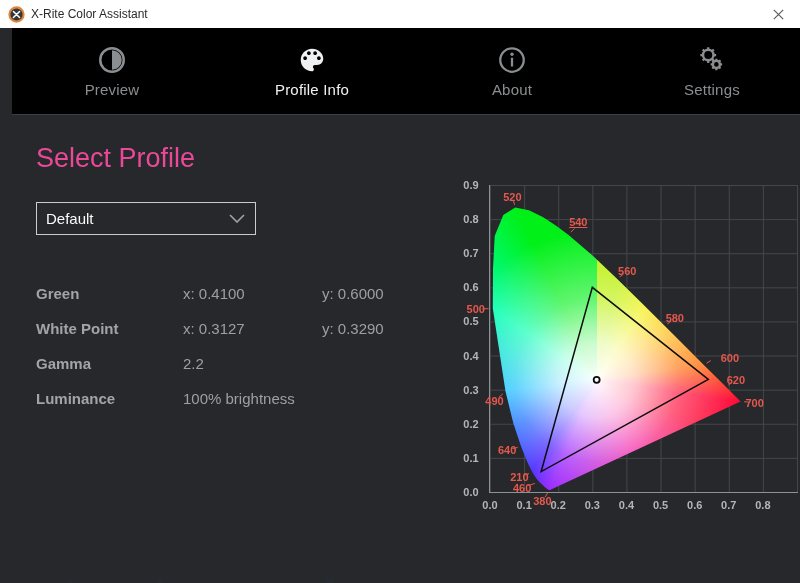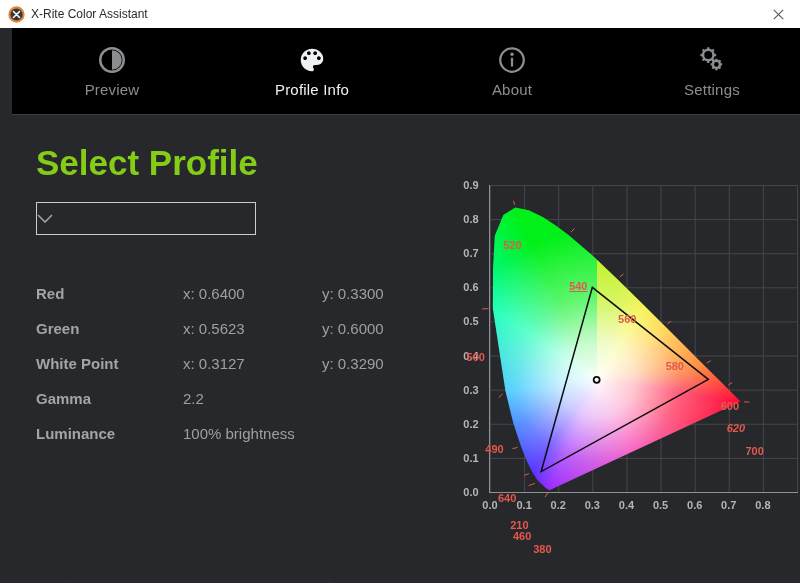--- a/index.html
+++ b/index.html
@@ -15,21 +15,21 @@
 
   
   .navbar { position:absolute; top:28px; left:0; width:800px; height:86px; background:#000000; border-bottom:1px solid #3c3f42; display:flex;margin-left:12px; }
   .tab { width:200px; height:100%; display:flex; flex-direction:column; align-items:center; justify-content:center; gap:6px; }
   .tab .tab-icon { width:30px; height:30px; }
   .tab .tab-label { font-size:15px; color:#8b8e91; letter-spacing:.2px; }
   .tab.active .tab-label { color:#f0f1f2; }
 
   
   .main { position:absolute; top:115px; left:0; width:800px; height:468px; background:#26282b; }
-  .heading { position:absolute; left:36px; top:28px; font-size:35px; font-weight:700; color:#84cc16; }
+  .heading { position:absolute; left:36px; top:28px; font-size:27px; font-weight:400; color:#ec4899; }
 
   .dropdown { position:absolute; left:36px; top:87px; width:218px; height:31px; border:1px solid #cbccce; display:flex; align-items:center; background:#26282b; cursor:default; }
   .dropdown .value { margin-left:9px; font-size:15px; color:#fafafa; flex:1; }
   .dropdown .chev { margin-right:10px; }
 
   .info-table { position:absolute; left:36px; top:161px; width:400px; }
   .info-row { display:flex; height:35px; align-items:center; }
   .info-row .lbl { width:147px; font-size:15px; font-weight:bold; color:#a2a5a8; }
   .info-row .v1 { width:139px; font-size:15px; color:#9da0a3; }
   .info-row .v2 { font-size:15px; color:#9da0a3; }
@@ -53,21 +53,21 @@
       38.9px 25.2px, 52.8px 32.1px, 65.8px 40.4px, 78.3px 49.7px, 102.8px 70.8px,
       127.2px 93.9px, 151.4px 117.7px, 174.8px 141.0px, 196.1px 162.2px,
       213.8px 179.9px, 227.0px 193.0px, 235.8px 201.7px, 250.5px 216.4px); }
   .locus .whitewash { position:absolute; left:0; top:0; width:100%; height:100%;
     background: radial-gradient(circle 150px at 106.6px 194.7px,
       rgba(255,255,255,0.98) 0px, rgba(255,255,255,0.78) 38px,
       rgba(255,255,255,0.38) 82px, rgba(255,255,255,0) 150px); }
   .chart svg.overlay { position:absolute; left:0; top:0; width:342px; height:362px; pointer-events:none; }
   .tick { position:absolute; font-size:11px; font-weight:bold; color:#b3b6b8; transform:translate(-50%,-50%); white-space:nowrap; }
   .ytick { text-align:center; transform:translate(0,-50%); }
-  .wl { position:absolute; font-size:11px; font-weight:bold; color:#e4584e; transform:translate(-50%,-50%); white-space:nowrap;margin-top:48px; }
+  .wl { position:absolute; font-size:11px; font-weight:bold; color:#e4584e; transform:translate(-50%,-50%); white-space:nowrap; }
 
   .bottom-glow { position:absolute; left:40px; bottom:0; width:360px; height:4px; opacity:.45; filter:blur(2px);
     background:
       radial-gradient(circle 3px at 30px 4px, #4a7fd4, transparent 70%),
       radial-gradient(circle 3px at 120px 4px, #4a7fd4, transparent 70%),
       radial-gradient(circle 3px at 200px 4px, #3a66b0, transparent 70%),
       radial-gradient(circle 4px at 290px 4px, #4a7fd4, transparent 70%); }
 </style>
 </head>
 <body>
@@ -125,34 +125,30 @@
       <span class="tab-label">Settings</span>
     </div>
 
   </nav>
 
   <div class="main">
 
     <h1 class="heading">Select Profile</h1>
 
     <div class="dropdown">
+      <span class="value">Default</span>
       <svg class="chev" width="16" height="9" viewBox="0 0 16 9">
         <path d="M1 1 L8 8 L15 1" fill="none" stroke="#9fa3a7" stroke-width="1.6"></path>
       </svg>
     </div>
 
     <div class="info-table">
       <div class="info-row">
-        <span class="lbl">Red</span>
-        <span class="v1">x: 0.6400</span>
-        <span class="v2">y: 0.3300</span>
-      </div>
-      <div class="info-row">
         <span class="lbl">Green</span>
-        <span class="v1">x: 0.5623</span>
+        <span class="v1">x: 0.4100</span>
         <span class="v2">y: 0.6000</span>
       </div>
       <div class="info-row">
         <span class="lbl">White Point</span>
         <span class="v1">x: 0.3127</span>
         <span class="v2">y: 0.3290</span>
       </div>
       <div class="info-row">
         <span class="lbl">Gamma</span>
         <span class="v1">2.2</span>
@@ -200,25 +196,25 @@
         <div class="tick ytick" style="left: 0px; width: 26px; top: 289.89px; color: rgb(179, 182, 184);">0.1</div>
         <div class="tick ytick" style="left: 0px; width: 26px; top: 255.78px; color: rgb(179, 182, 184);">0.2</div>
         <div class="tick ytick" style="left: 0px; width: 26px; top: 221.67px; color: rgb(179, 182, 184);">0.3</div>
         <div class="tick ytick" style="left: 0px; width: 26px; top: 187.56px; color: rgb(179, 182, 184);">0.4</div>
         <div class="tick ytick" style="left: 0px; width: 26px; top: 153.45px; color: rgb(179, 182, 184);">0.5</div>
         <div class="tick ytick" style="left: 0px; width: 26px; top: 119.34px; color: rgb(179, 182, 184);">0.6</div>
         <div class="tick ytick" style="left: 0px; width: 26px; top: 85.23px; color: rgb(179, 182, 184);">0.7</div>
         <div class="tick ytick" style="left: 0px; width: 26px; top: 51.12px; color: rgb(179, 182, 184);">0.8</div>
         <div class="tick ytick" style="left: 0px; width: 26px; top: 17.01px; color: rgb(179, 182, 184);">0.9</div>
         <div class="wl" style="left: 54.3437px; top: 28.5908px; color: rgb(228, 88, 78);">520</div>
-        <div class="wl" style="left: 120.317px; top: 70px; color: rgb(228, 88, 78); text-decoration: underline;">540</div>
+        <div class="wl" style="left: 120.317px; top: 54px; color: rgb(228, 88, 78); text-decoration: underline;">540</div>
         <div class="wl" style="left: 169.264px; top: 102.983px; color: rgb(228, 88, 78);">560</div>
         <div class="wl" style="left: 216.814px; top: 150.021px; color: rgb(228, 88, 78);">580</div>
         <div class="wl" style="left: 256.87px; top: 189.94px; color: rgb(228, 88, 78); padding-left: 30px;">600</div>
-        <div class="wl" style="left: 277.871px; top: 211.839px; color: rgb(228, 88, 78); font-style: italic;">620</div>
+        <div class="wl" style="left: 277.871px; top: 211.839px; color: rgb(228, 88, 78);">620</div>
         <div class="wl" style="left: 296.606px; top: 234.506px; color: rgb(228, 88, 78);">700</div>
         <div class="wl" style="left: 17.797px; top: 141.352px; color: rgb(228, 88, 78); text-align: center;">500</div>
         <div class="wl" style="left: 36.4859px; top: 233.375px; color: rgb(228, 88, 78);">490</div>
         <div class="wl" style="left: 49.1424px; top: 281.736px; color: rgb(228, 88, 78);">640</div>
         <div class="wl" style="left: 61.3305px; top: 309.284px; color: rgb(228, 88, 78);">210</div>
         <div class="wl" style="left: 64.1184px; top: 319.869px; color: rgb(228, 88, 78);">460</div>
         <div class="wl" style="left: 84.3855px; top: 333.295px; color: rgb(228, 88, 78);">380</div>
       </div>
 
   </div>

